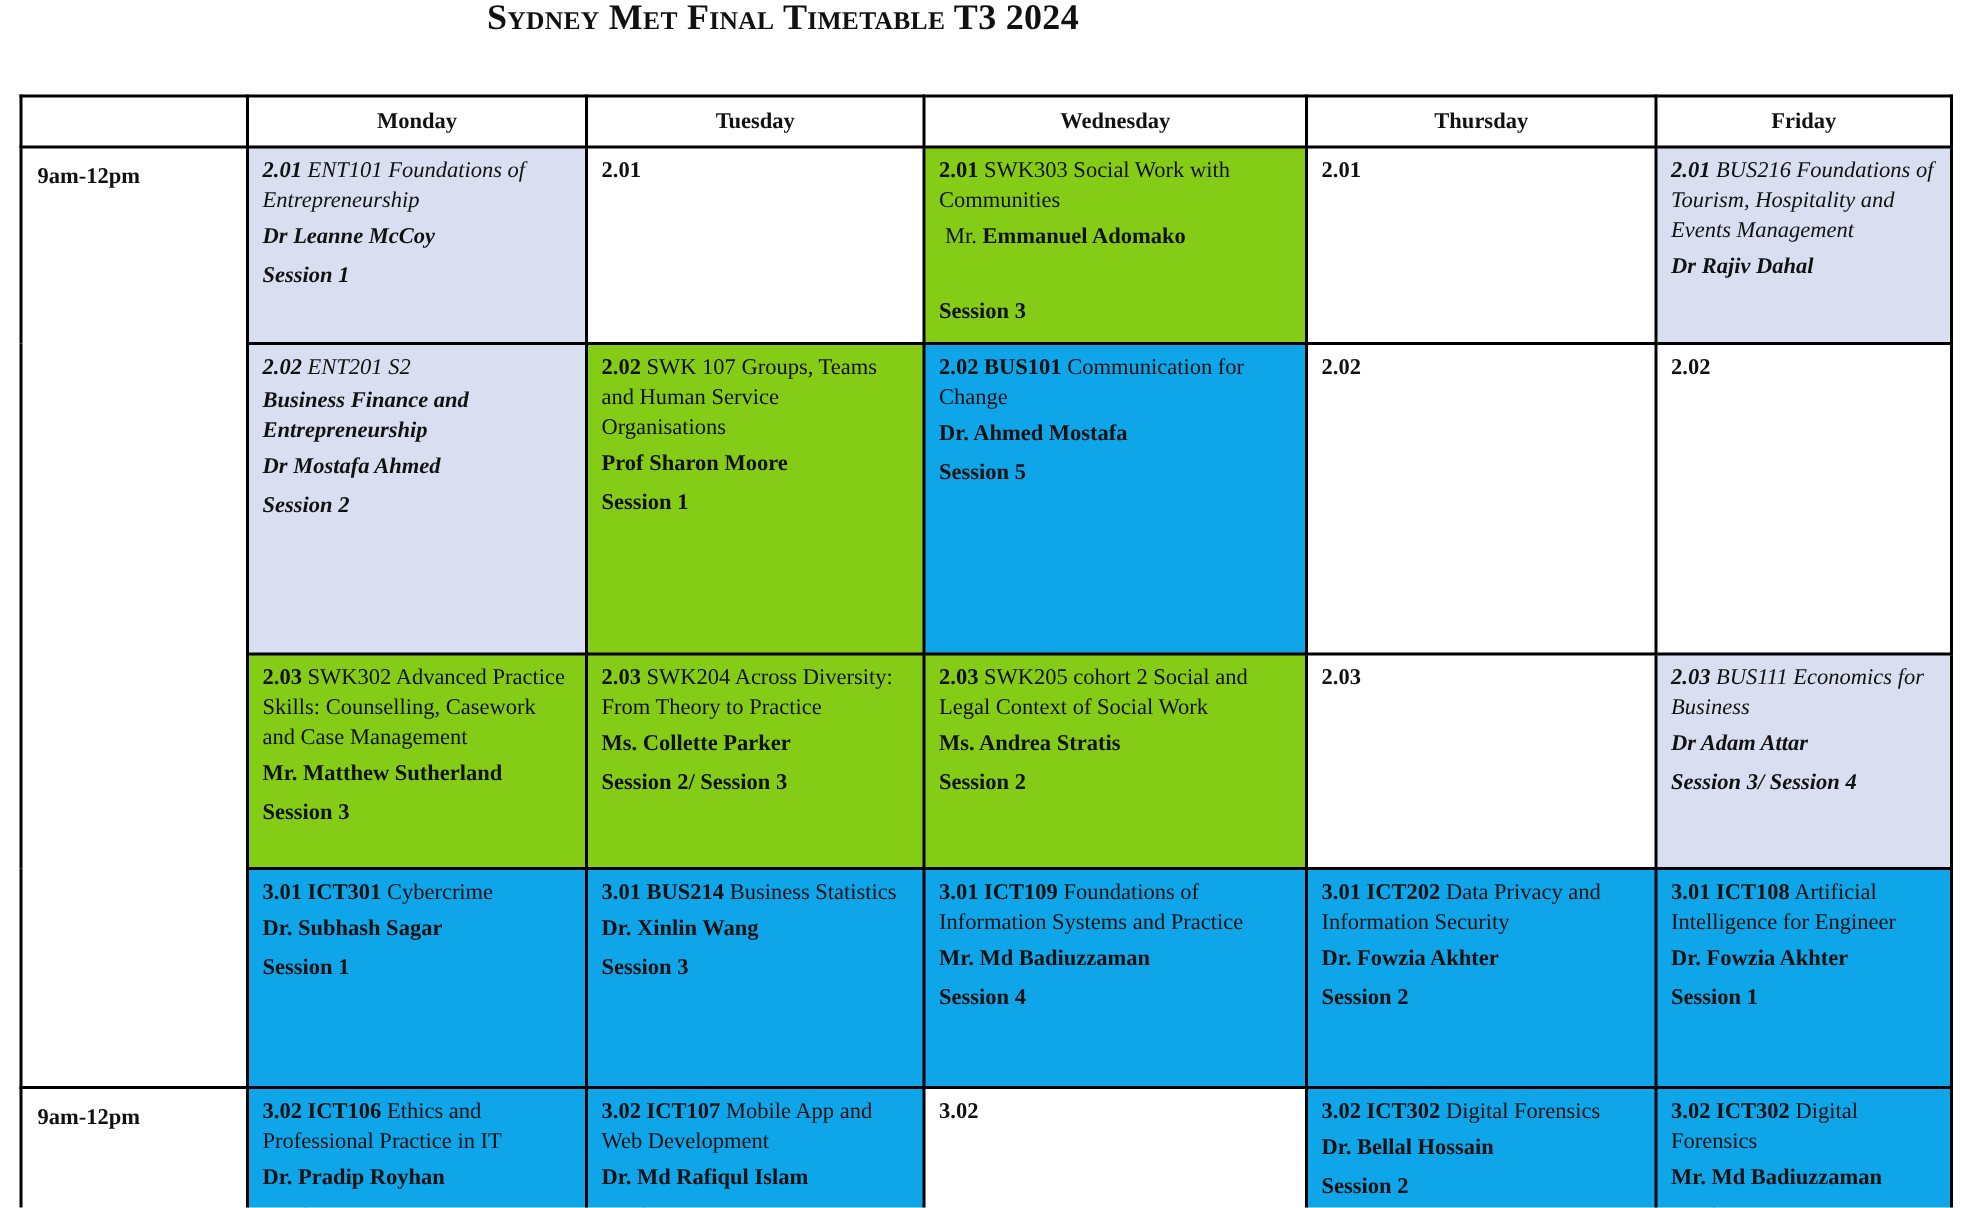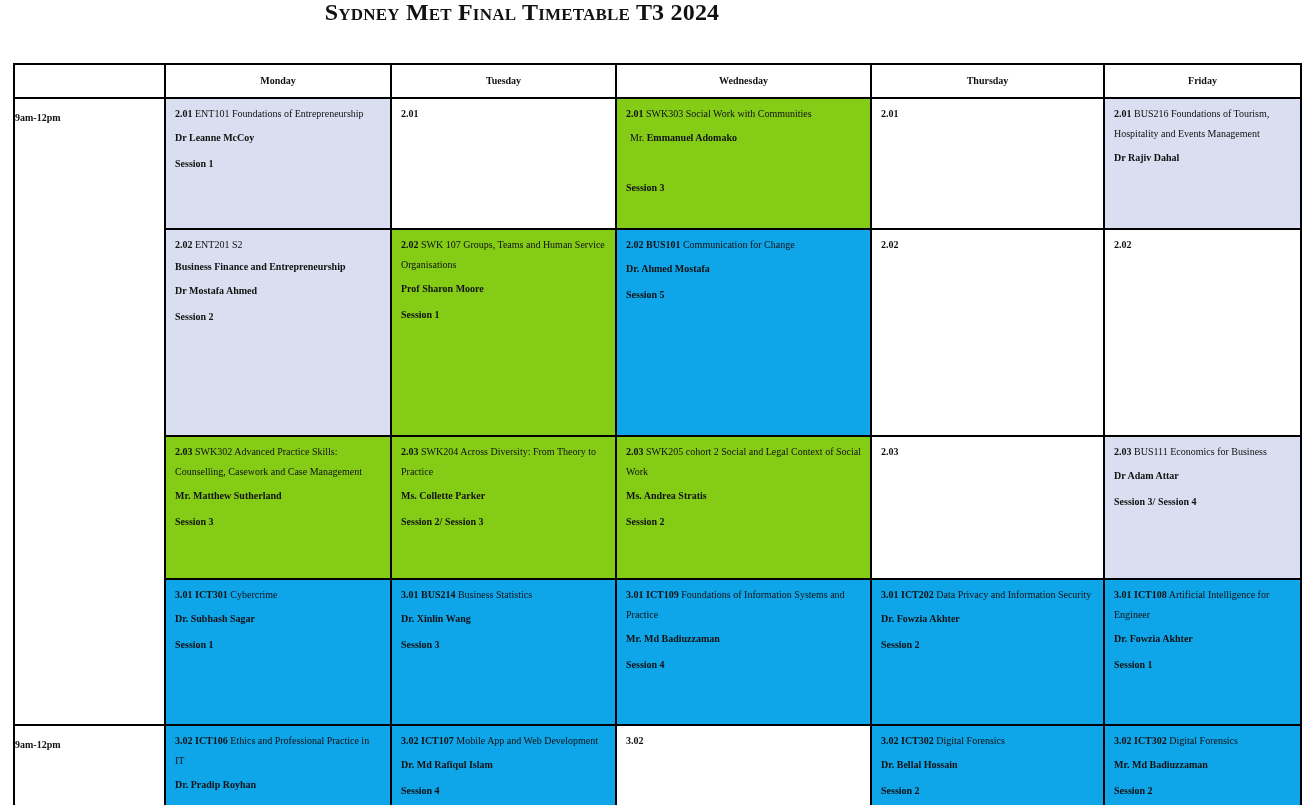--- a/index.html
+++ b/index.html
@@ -12,28 +12,28 @@
       font-weight: bold; font-size: 24px; font-variant: small-caps; letter-spacing: 0.2px;
       top: -1px;
     }
     table.tt {
       position: absolute; left: 13px; top: 63px;
       border-collapse: collapse; table-layout: fixed;
       width: 1287px;
     }
     table.tt td, table.tt th {
       border: 2px solid #000; vertical-align: top;
-      padding: 0; font-size: 10px; line-height: 20px;
+      padding: 0; font-size: 15px; line-height: 20px;
     }
     table.tt th {
       font-weight: bold; text-align: center; height: 32px; vertical-align: middle;
     }
-    .time { font-weight: bold; padding: 9px 0 !important; margin-top: 28px; }
+    .time { font-weight: bold; padding: 9px 10px !important; margin-top: 28px; }
     .cell-inner { padding: 5px 9px 6px 9px; }
-    .c-blue { background: #d9dff0; }
+    .c-blue { background: #d9dff0; font-style: italic; }
     .c-green { background: #84cc16; }
     .c-yellow { background: #0ea5e9; }
     .c-white { background: #ffffff; }
     .room { font-weight: bold; }
     .course { font-weight: normal; }
     .course-bold { font-weight: bold; }
     .lecturer { font-weight: bold; display: block; margin-top: 4px; }
     .session { font-weight: bold; display: block; margin-top: 6px; }
     .extra { font-weight: bold; display: block; margin-top: 2px; }
     .lec-prefix { font-weight: normal; }

